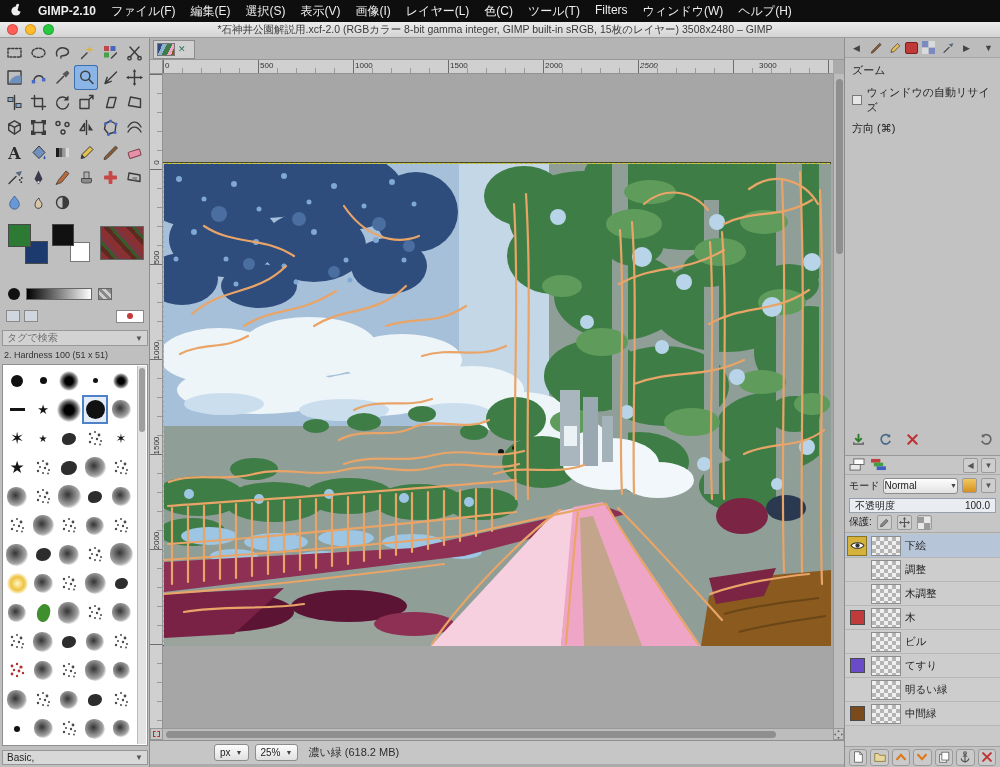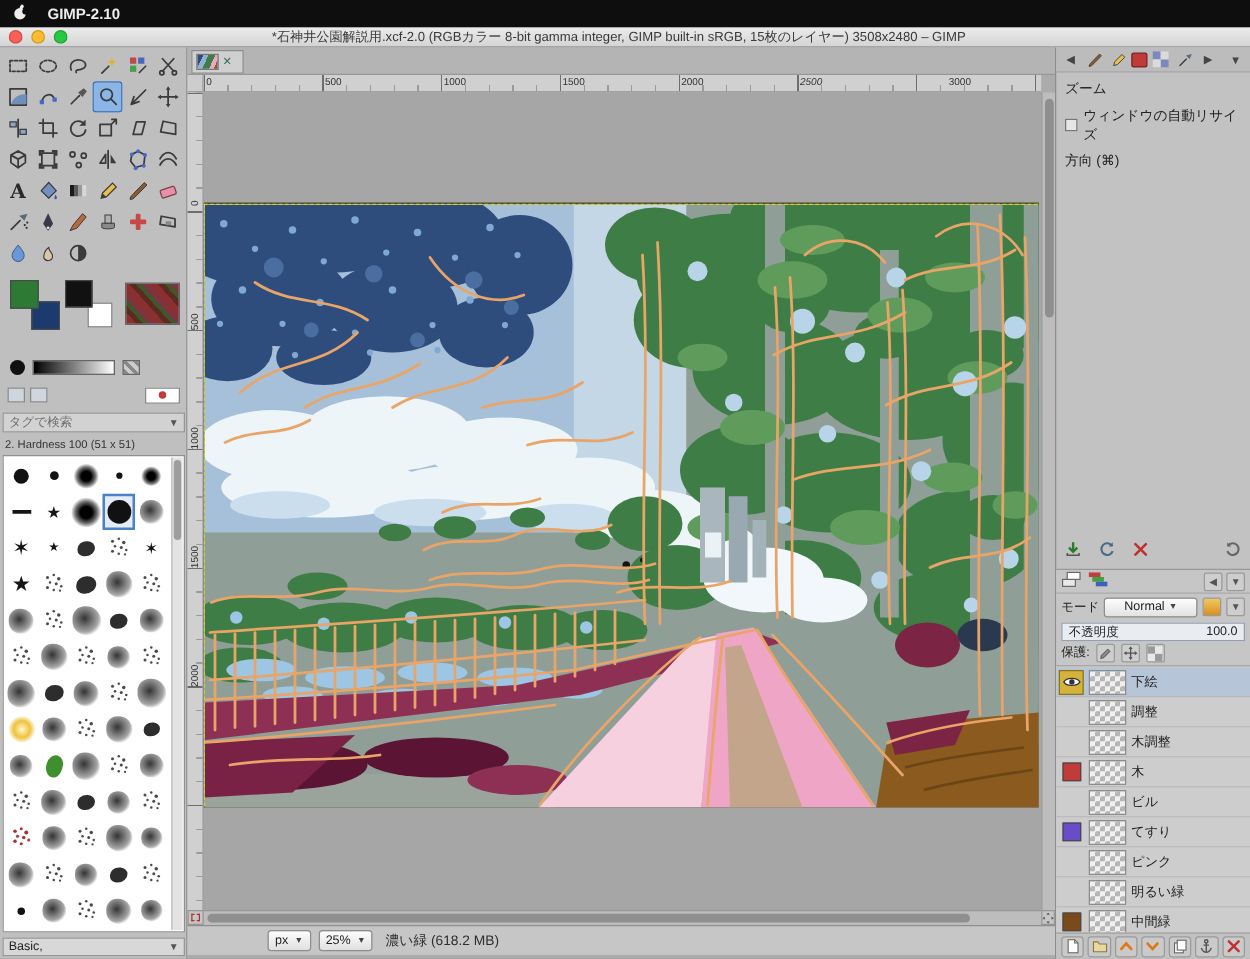--- a/index.html
+++ b/index.html
@@ -116,21 +116,21 @@
 .radio.on{background:#e6e6e6}
 .radio.on::after{content:"";position:absolute;left:2px;top:2px;width:4px;height:4px;border-radius:50%;background:#2d5aa8}
 #dirgroup{margin-left:2px}
 #presetrow{position:absolute;left:6px;right:6px;top:394px;display:flex;align-items:center;gap:12px}
 #presetrow .spacer{flex:1}
 #layersdlg{position:absolute;left:0;top:417px;right:0;bottom:0;background:#c6c6c6;border-top:1px solid #989898}
 #ldtabs{display:flex;align-items:center;gap:4px;height:19px;padding:0 4px;border-bottom:1px solid #aaa}
 #ldtabs .mright{margin-left:auto;display:flex;gap:3px}
 #moderow{display:flex;align-items:center;gap:4px;height:21px;padding:0 4px;font-size:10px}
 #modecombo{flex:1;height:16px;background:linear-gradient(#fdfdfd,#e2e2e2);border:1px solid #8d8d8d;border-radius:3px;
-  display:flex;align-items:center;padding:0 15px;font-size:10px}
+  display:flex;align-items:center;padding:0 0;font-size:10px}
 #modecombo .chev{margin-left:auto;font-size:7px;color:#444}
 .minibtn{width:15px;height:15px;display:flex;align-items:center;justify-content:center;border:1px solid #9a9a9a;background:#cecece;border-radius:2px;font-size:8px;color:#555}
 #opacityrow{display:flex;align-items:center;height:19px;padding:0 4px}
 #opacitybar{flex:1;height:15px;background:#e9edf2;border:1px solid #97a0ac;display:flex;align-items:center;
   justify-content:space-between;padding:0 5px;font-size:10px}
 #lockrow{display:flex;gap:5px;height:18px;padding:0 4px;font-size:10px;border-bottom:1px solid #a8a8a8}
 #layerlist{position:absolute;left:0;top:78px;right:0;bottom:21px;overflow:hidden;background:#c9c9c9}
 .lrow{height:24px;display:flex;align-items:center;gap:4px;padding:0 2px;border-bottom:1px solid #b6b6b6;background:#cdcdcd}
 .lrow.sel{background:#b7c5d9}
 .leye{width:20px;height:20px;display:flex;align-items:center;justify-content:center}
@@ -151,20 +151,33 @@
 
   <div id="menubar">
     <span class="mitem">
       <svg width="13" height="14" viewBox="0 0 13 14">
           <circle cx="6" cy="8" r="4.6" fill="#ededed"></circle>
           <circle cx="10.2" cy="6.2" r="2.4" fill="#0e0e0e"></circle>
           <ellipse cx="7.4" cy="2.6" rx="1.4" ry="2" fill="#ededed" transform="rotate(35 7.4 2.6)"></ellipse>
         </svg>
     </span>
     <span class="appname">GIMP-2.10</span>
+    <span id="menu-items" style="display:flex;gap:15px">
+        <span class="mitem">ファイル(F)</span>
+        <span class="mitem">編集(E)</span>
+        <span class="mitem">選択(S)</span>
+        <span class="mitem">表示(V)</span>
+        <span class="mitem">画像(I)</span>
+        <span class="mitem">レイヤー(L)</span>
+        <span class="mitem">色(C)</span>
+        <span class="mitem">ツール(T)</span>
+        <span class="mitem">Filters</span>
+        <span class="mitem">ウィンドウ(W)</span>
+        <span class="mitem">ヘルプ(H)</span>
+      </span>
   </div>
 
   <div id="titlebar">
     <span class="tl" style="background:#ff5f57"></span>
     <span class="tl" style="background:#febc2e"></span>
     <span class="tl" style="background:#28c840"></span>
     <span id="win-title">*石神井公園解説用.xcf-2.0 (RGBカラー 8-bit gamma integer, GIMP built-in sRGB, 15枚のレイヤー) 3508x2480 – GIMP</span>
   </div>
 
   <div id="toolbox">
@@ -1308,25 +1321,20 @@
           <div class="lrow">
             <div class="leye">
               <span class="tagsq" style="background:#6a4bc8"></span>
             </div>
             <div class="lthumb"></div>
             <div class="lname">てすり</div>
           </div>
           <div class="lrow">
             <div class="leye"></div>
             <div class="lthumb"></div>
-            <div class="lname">ピンク</div>
-          </div>
-          <div class="lrow">
-            <div class="leye"></div>
-            <div class="lthumb"></div>
             <div class="lname">明るい緑</div>
           </div>
           <div class="lrow">
             <div class="leye">
               <span class="tagsq" style="background:#7a4a1a"></span>
             </div>
             <div class="lthumb"></div>
             <div class="lname">中間緑</div>
           </div>
         </div>

